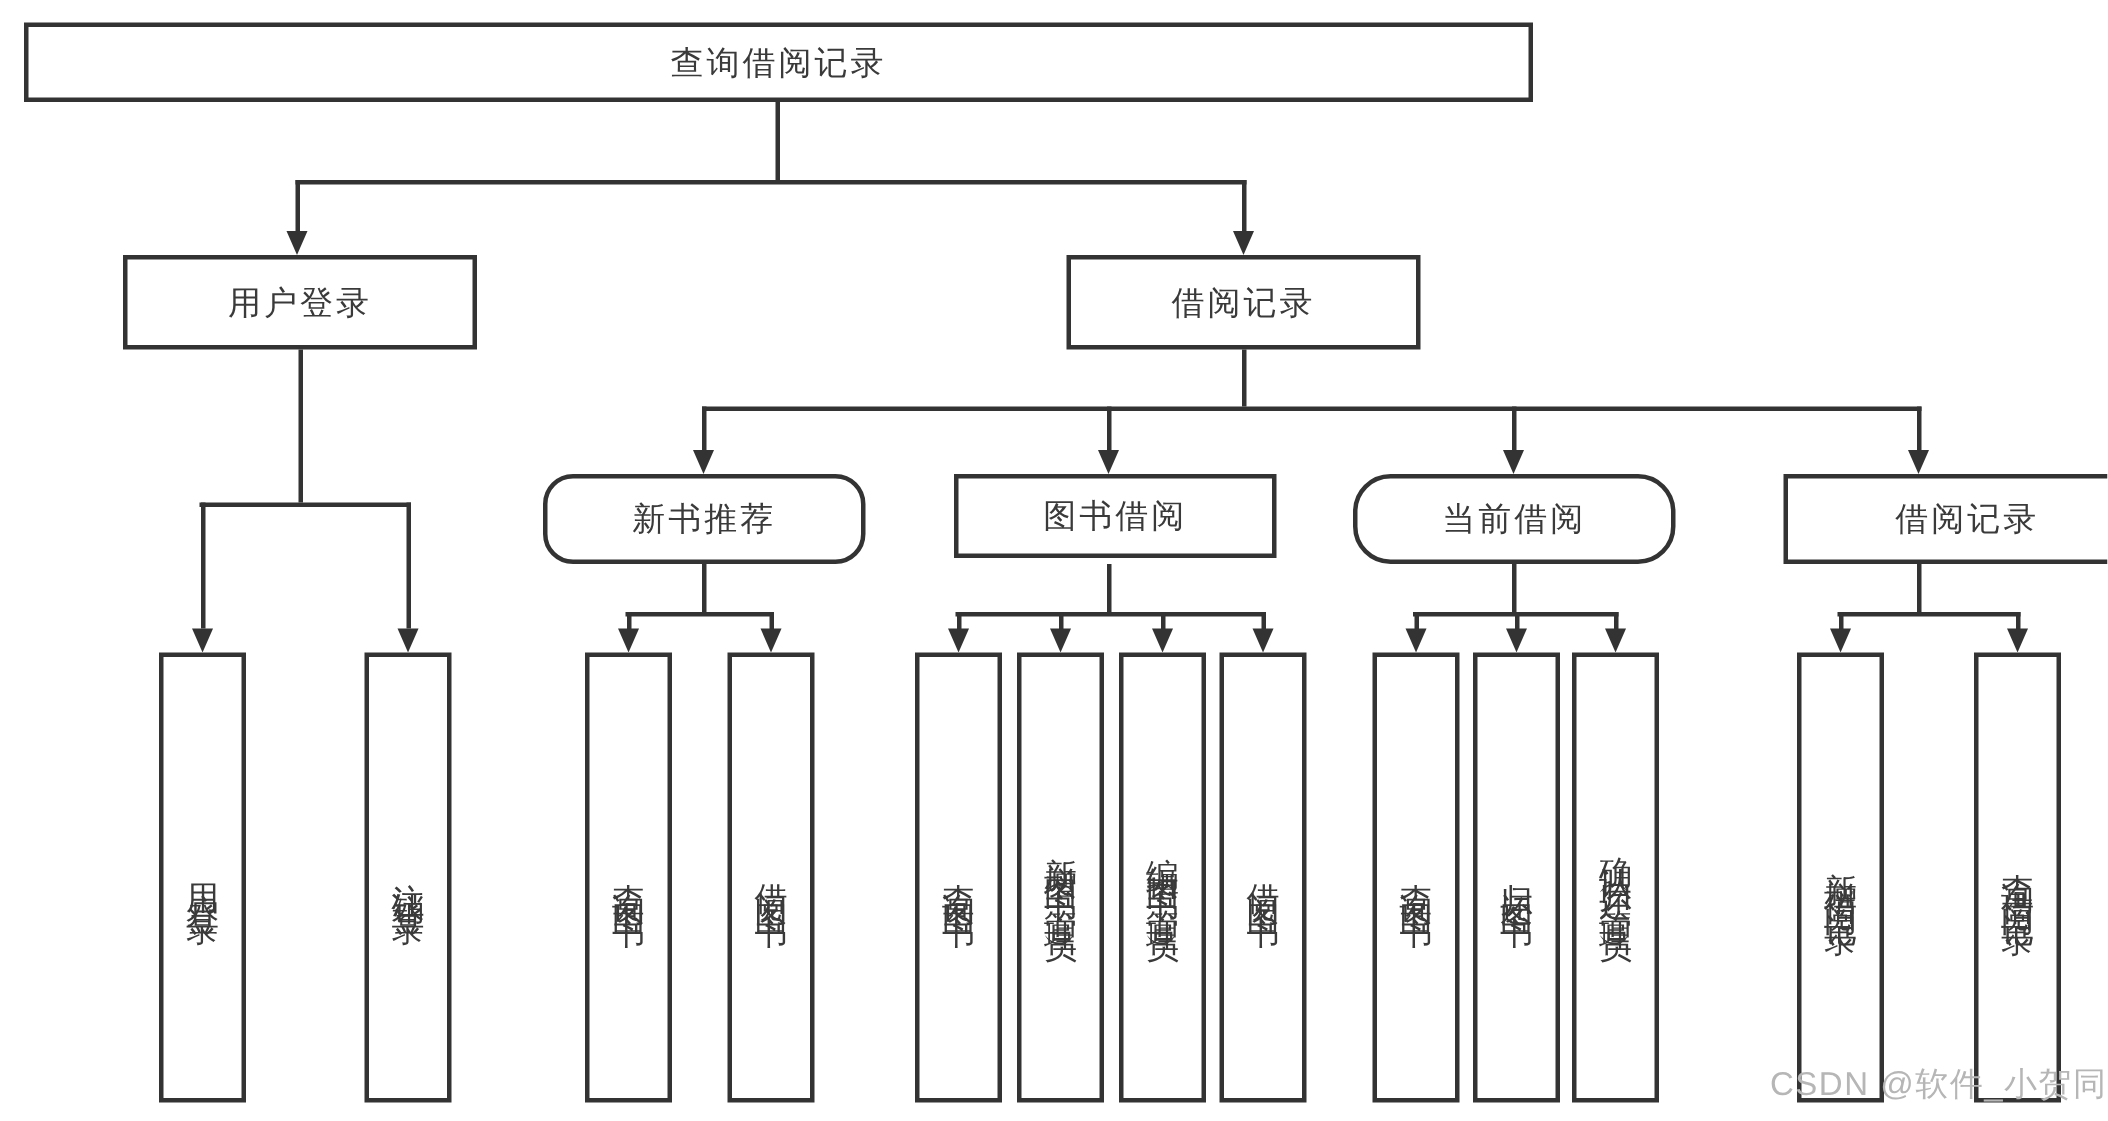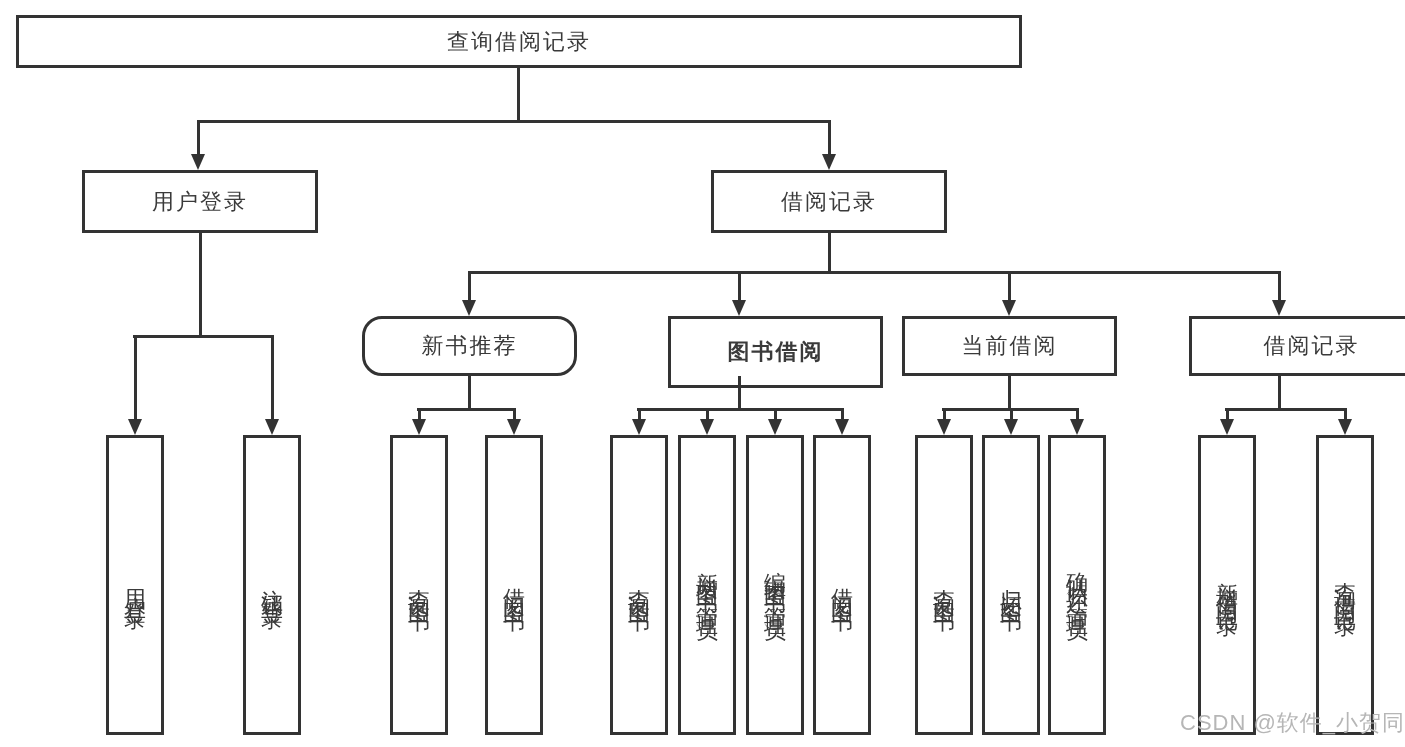--- a/index.html
+++ b/index.html
@@ -81,22 +81,22 @@
   <div class="vl" style="left:468px;top:271px;height:32px;"></div>
   <div class="ar" style="left:462px;top:300px;"></div>
   <div class="vl" style="left:738px;top:271px;height:32px;"></div>
   <div class="ar" style="left:732px;top:300px;"></div>
   <div class="vl" style="left:1008px;top:271px;height:32px;"></div>
   <div class="ar" style="left:1002px;top:300px;"></div>
   <div class="vl" style="left:1278px;top:271px;height:32px;"></div>
   <div class="ar" style="left:1272px;top:300px;"></div>
 
   <div class="box" style="left:362px;top:316px;width:215px;height:60px;border-radius:20px;">新书推荐</div>
-  <div class="box" style="left:668px;top:316px;width:215px;height:72px;font-weight:bold;">图书借阅</div>
-  <div class="box" style="left:902px;top:316px;width:215px;height:60px;">当前借阅</div>
+  <div class="box" style="left:636px;top:316px;width:215px;height:56px;">图书借阅</div>
+  <div class="box" style="left:902px;top:316px;width:215px;height:60px;border-radius:25px;">当前借阅</div>
   <div class="box" style="left:1172px;top:316px;width:245px;height:60px;margin-left:17px;">借阅记录</div>
 
   <div class="vl" style="left:468px;top:376px;height:32px;"></div>
   <div class="vl" style="left:738px;top:376px;height:32px;"></div>
   <div class="vl" style="left:1008px;top:376px;height:32px;"></div>
   <div class="vl" style="left:1278px;top:376px;height:32px;"></div>
 
   <div class="hl" style="left:417px;top:408px;width:99px;"></div>
   <div class="hl" style="left:637px;top:408px;width:207px;"></div>
   <div class="hl" style="left:942px;top:408px;width:137px;"></div>

